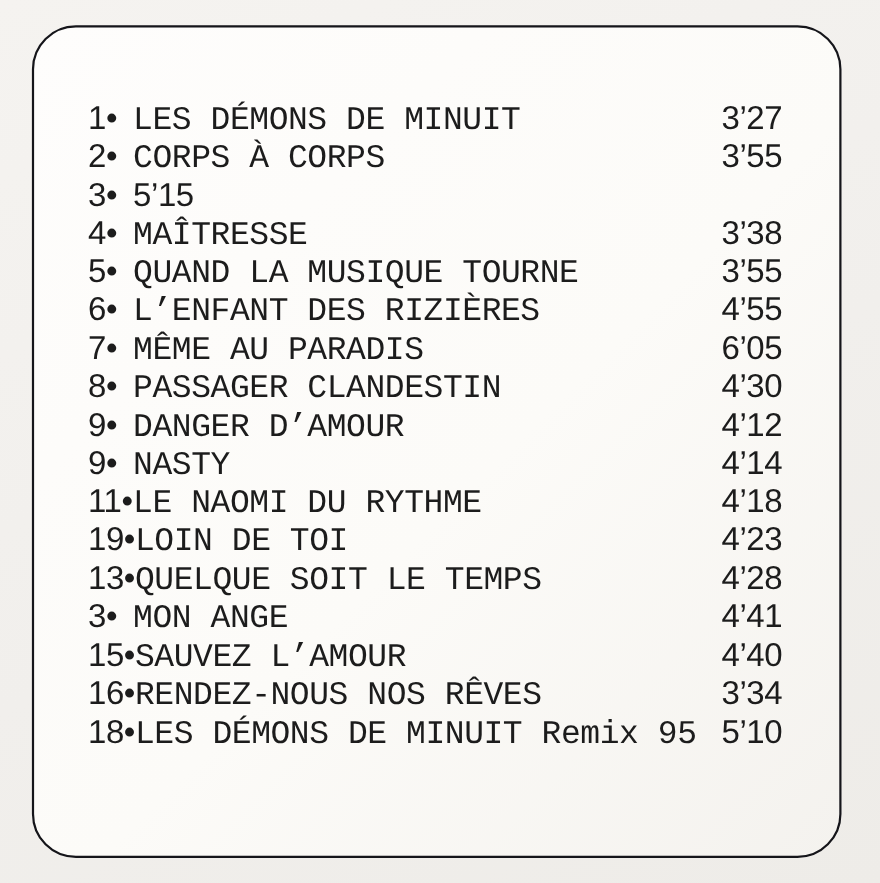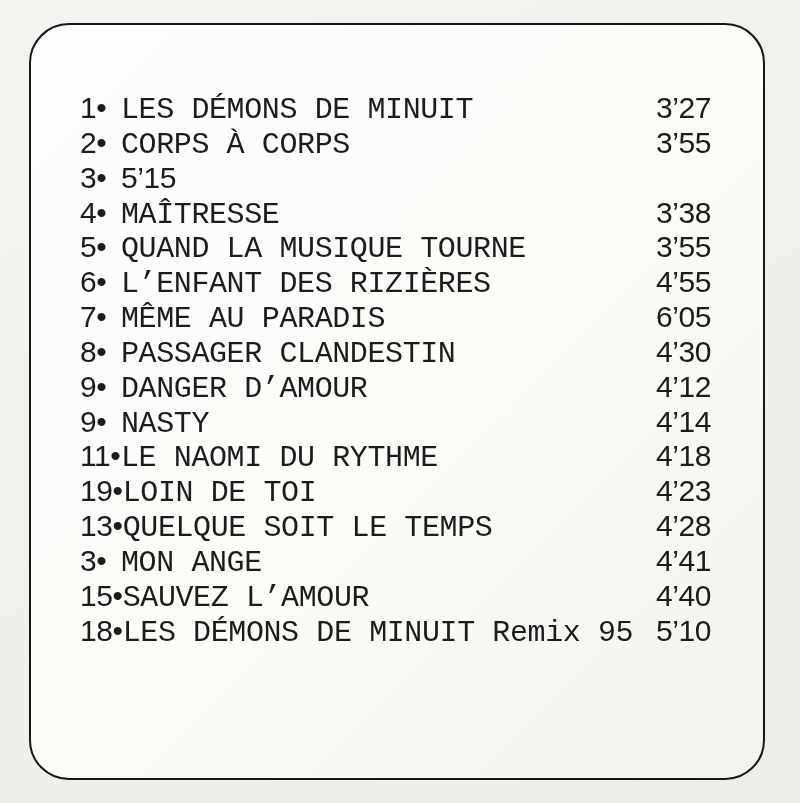--- a/index.html
+++ b/index.html
@@ -128,18 +128,23 @@
     <span class="num">3•</span>
     <span class="title">MON ANGE</span>
     <span class="dur">4’41</span>
   </div>
       <div class="row">
     <span class="num">15•</span>
     <span class="title">SAUVEZ L’AMOUR</span>
     <span class="dur">4’40</span>
   </div>
       <div class="row">
+    <span class="num">16•</span>
+    <span class="title">RENDEZ-NOUS NOS RÊVES</span>
+    <span class="dur">3’34</span>
+  </div>
+      <div class="row">
     <span class="num">18•</span>
     <span class="title">LES DÉMONS DE MINUIT Remix 95</span>
     <span class="dur">5’10</span>
   </div>
     </div>
 </div>
 
 </body></html>

